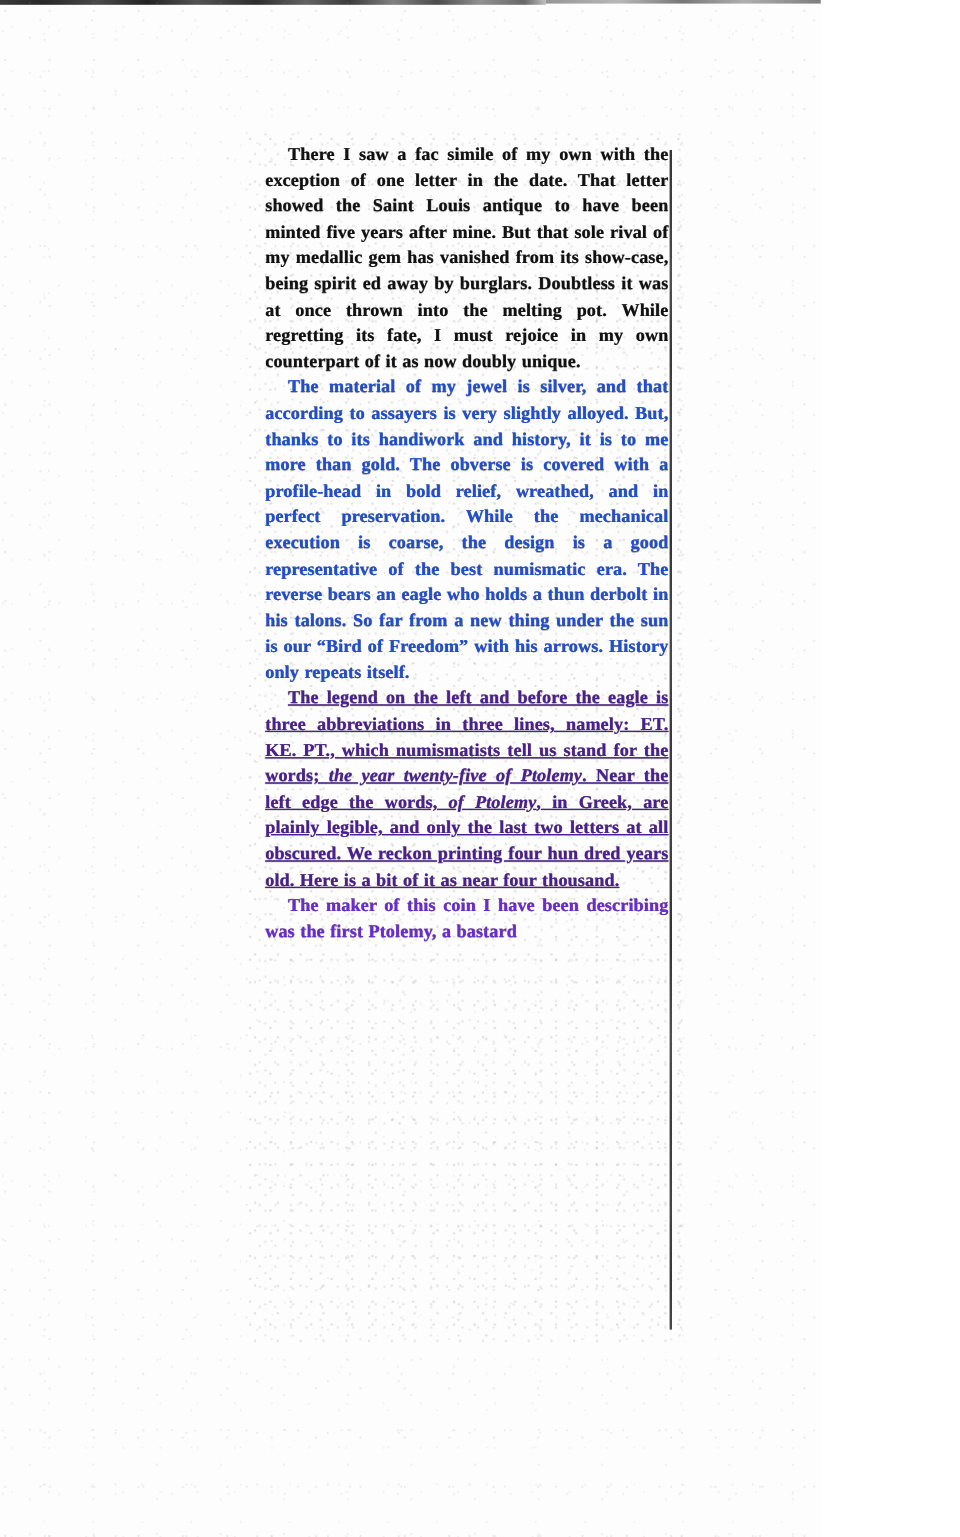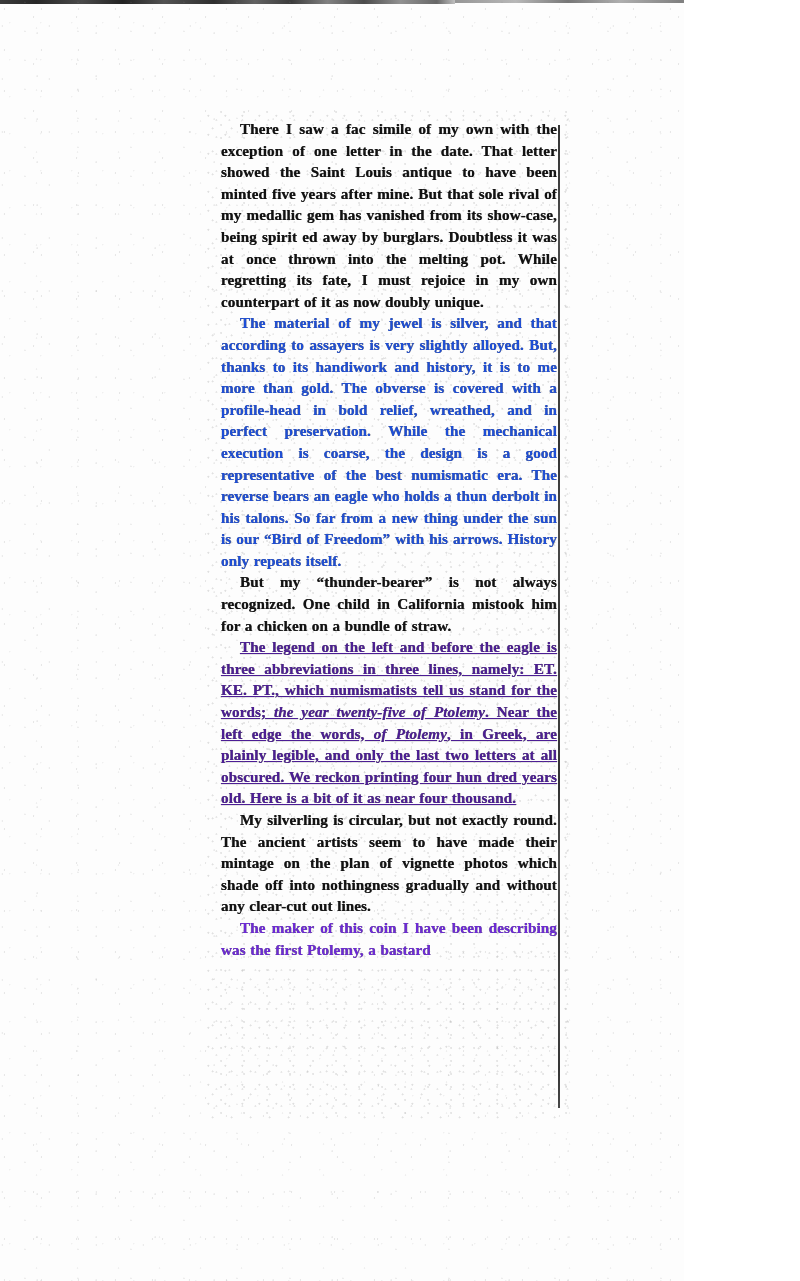--- a/index.html
+++ b/index.html
@@ -148,23 +148,21 @@
   <div id="top-scan-edge"></div>
   <div id="top-scan-edge-2"></div>
 
   <div id="paper-grain"></div>
 
   <div id="column-rule"></div>
 
   <div id="article-column">
     <p class="para p1">There I saw a fac simile of my own with the exception of one letter in the date. That letter showed the Saint Louis antique to have been minted five years after mine. But that sole rival of my medallic gem has vanished from its show-case, being spirit ed away by burglars. Doubtless it was at once thrown into the melting pot. While regretting its fate, I must rejoice in my own counterpart of it as now doubly unique.</p>
     <p class="para p2">The material of my jewel is silver, and that according to assayers is very slightly alloyed. But, thanks to its handiwork and history, it is to me more than gold. The obverse is covered with a profile-head in bold relief, wreathed, and in perfect preservation. While the mechanical execution is coarse, the design is a good representative of the best numismatic era. The reverse bears an eagle who holds a thun derbolt in his talons. So far from a new thing under the sun is our “Bird of Freedom” with his arrows. History only repeats itself.</p>
-    <p class="para p3">But my “thunder-bearer” is not always recognized. One child in California mistook him for a chicken on a bundle of straw.</p>
     <p class="para p4">The legend on the left and before the eagle is three abbreviations in three lines, namely: ET. KE. PT., which numismatists tell us stand for the words; <em>the year twenty-five of Ptolemy</em>. Near the left edge the words, <em>of Ptolemy</em>, in Greek, are plainly legible, and only the last two letters at all obscured. We reckon printing four hun dred years old. Here is a bit of it as near four thousand.</p>
-    <p class="para p5">My silverling is circular, but not exactly round. The ancient artists seem to have made their mintage on the plan of vignette photos which shade off into nothingness gradually and without any clear-cut out lines.</p>
     <p class="para p6">The maker of this coin I have been describing was the first Ptolemy, a bastard</p>
   </div>
 
   <div id="column-grain"></div>
 
   <div class="edge-fleck" style="left:797px; top:104px;  width:3px; height:56px; opacity:.75;"></div>
   <div class="edge-fleck" style="left:797px; top:176px;  width:3px; height:30px; opacity:.5;"></div>
   <div class="edge-fleck" style="left:797px; top:228px;  width:3px; height:18px; opacity:.45;"></div>
   <div class="edge-fleck" style="left:797px; top:286px;  width:3px; height:44px; opacity:.55;"></div>
   <div class="edge-fleck" style="left:797px; top:352px;  width:3px; height:22px; opacity:.4;"></div>

